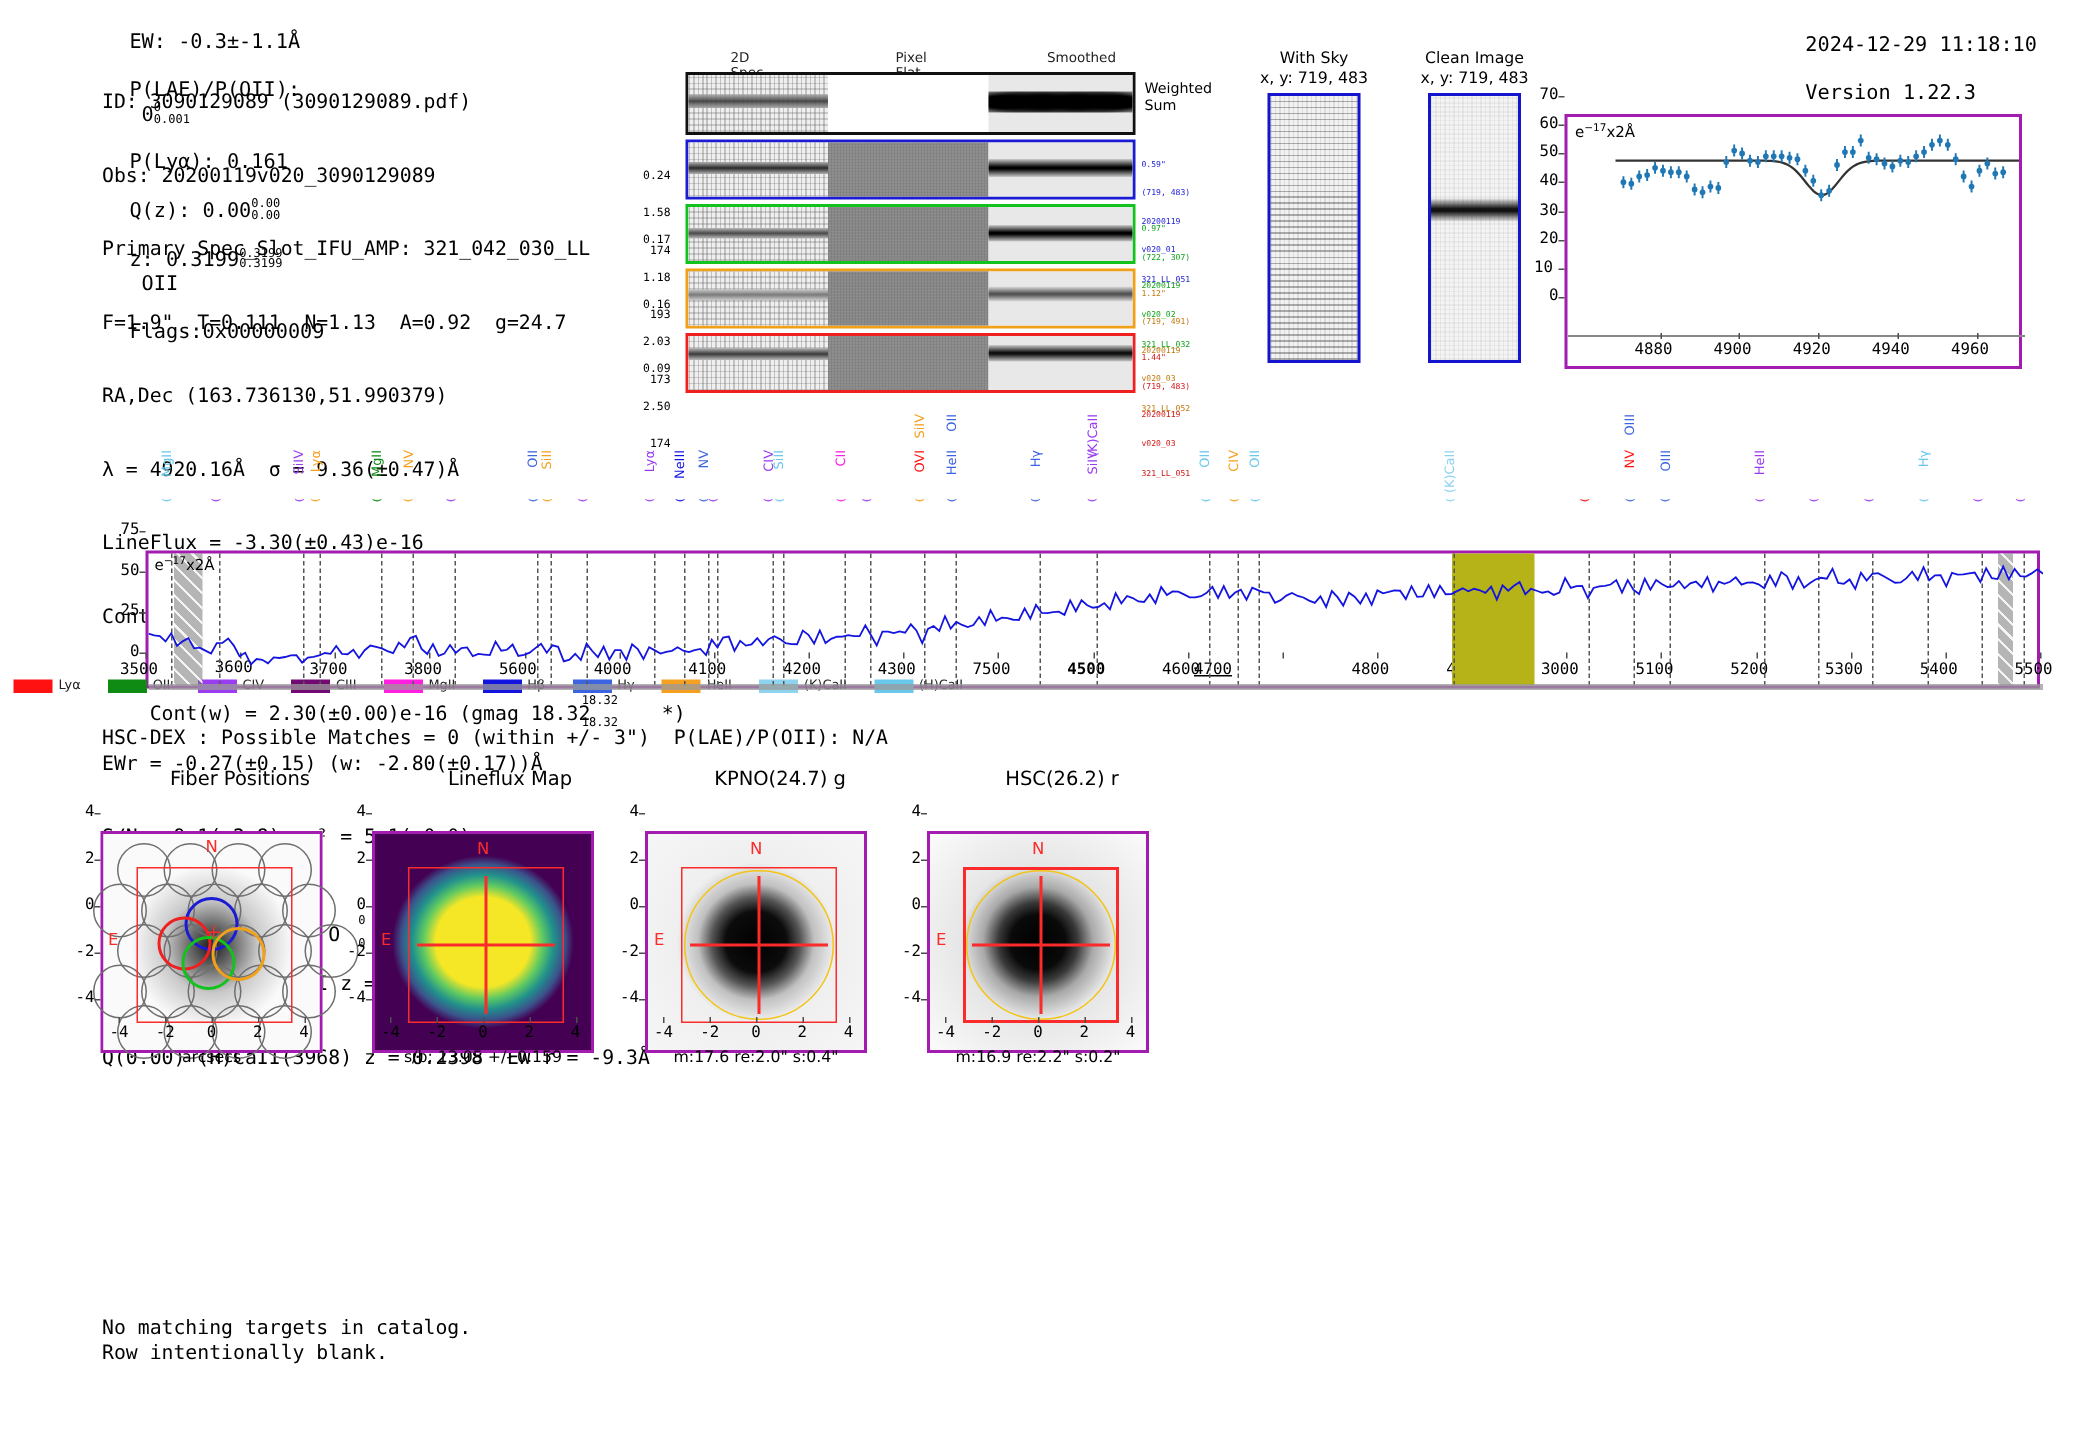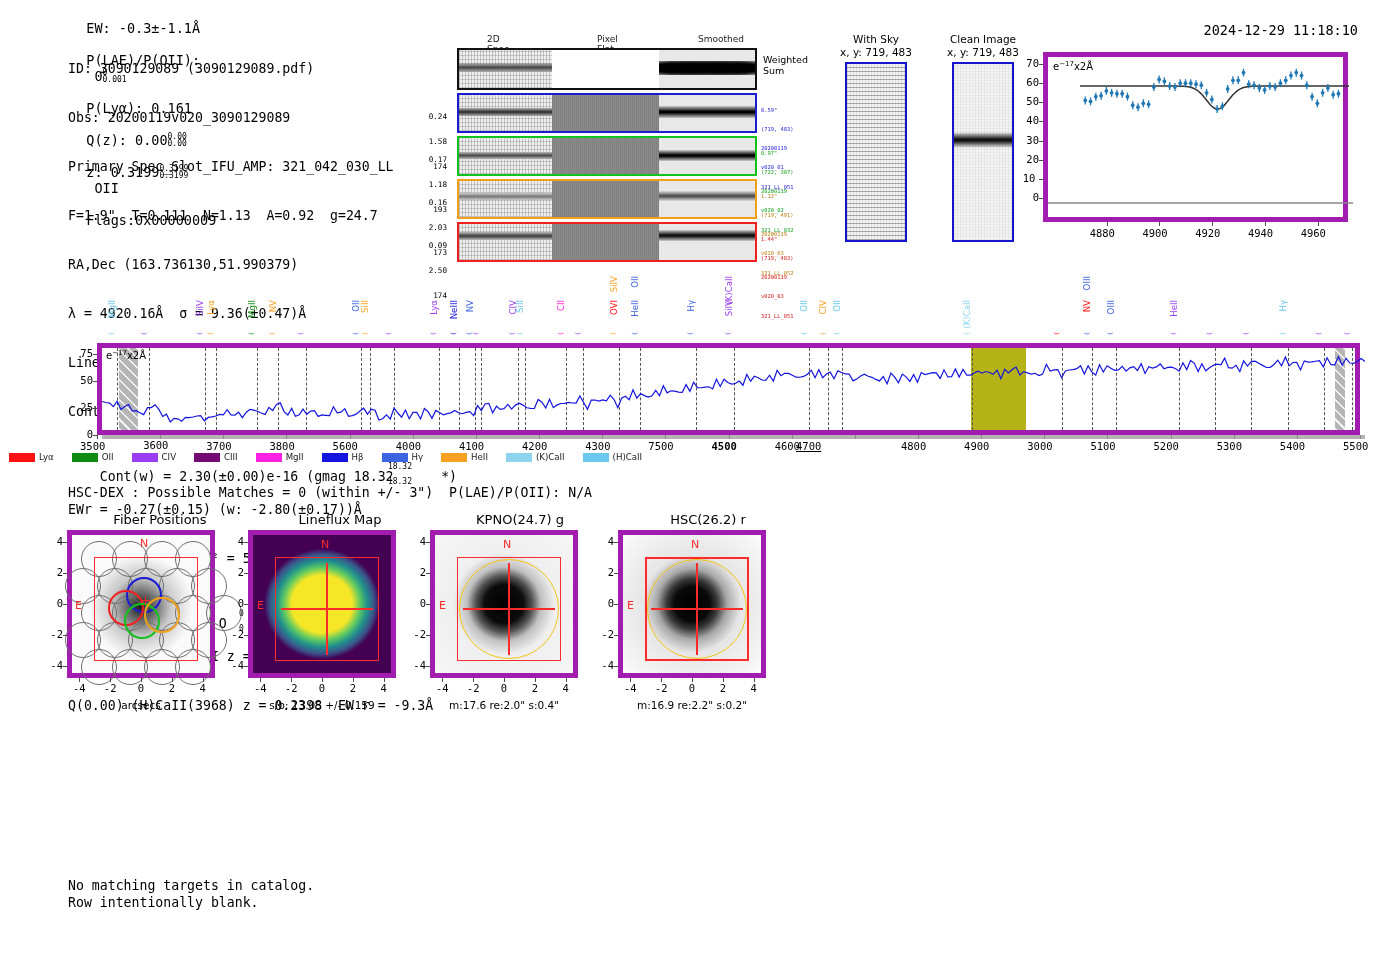--- a/index.html
+++ b/index.html
@@ -55,21 +55,21 @@
       #f2f2f2;
   }
   .tex-clean{
     background:
       repeating-linear-gradient(90deg,rgba(120,120,120,.10) 0 1px,rgba(255,255,255,0) 1px 3px),
       repeating-linear-gradient(0deg,rgba(120,120,120,.08) 0 1px,rgba(255,255,255,0) 1px 3px),
       #f4f4f4;
   }
 
   
-  .axframe{position:absolute;box-sizing:border-box;border:5px solid #a21caf;background:#fff;}
+  .axframe{position:absolute;box-sizing:border-box;border:2px solid #a21caf;background:#fff;margin-top:24px;}
   .tick{position:absolute;background:#4d4d4d;}
   .ticklab{position:absolute;font-size:10.5px;color:#000;white-space:nowrap;}
 
   
   #mainspec{position:absolute;left:97px;top:343px;width:1263px;height:92px;}
   .vline{position:absolute;top:0;bottom:0;width:0;border-left:1.4px dashed #555;}
   .shade-hatch{
     position:absolute;top:0;bottom:0;
     background:rgba(120,120,120,.55);
     background-image:repeating-linear-gradient(45deg,rgba(255,255,255,.85) 0 1.5px,rgba(0,0,0,0) 1.5px 7px);

